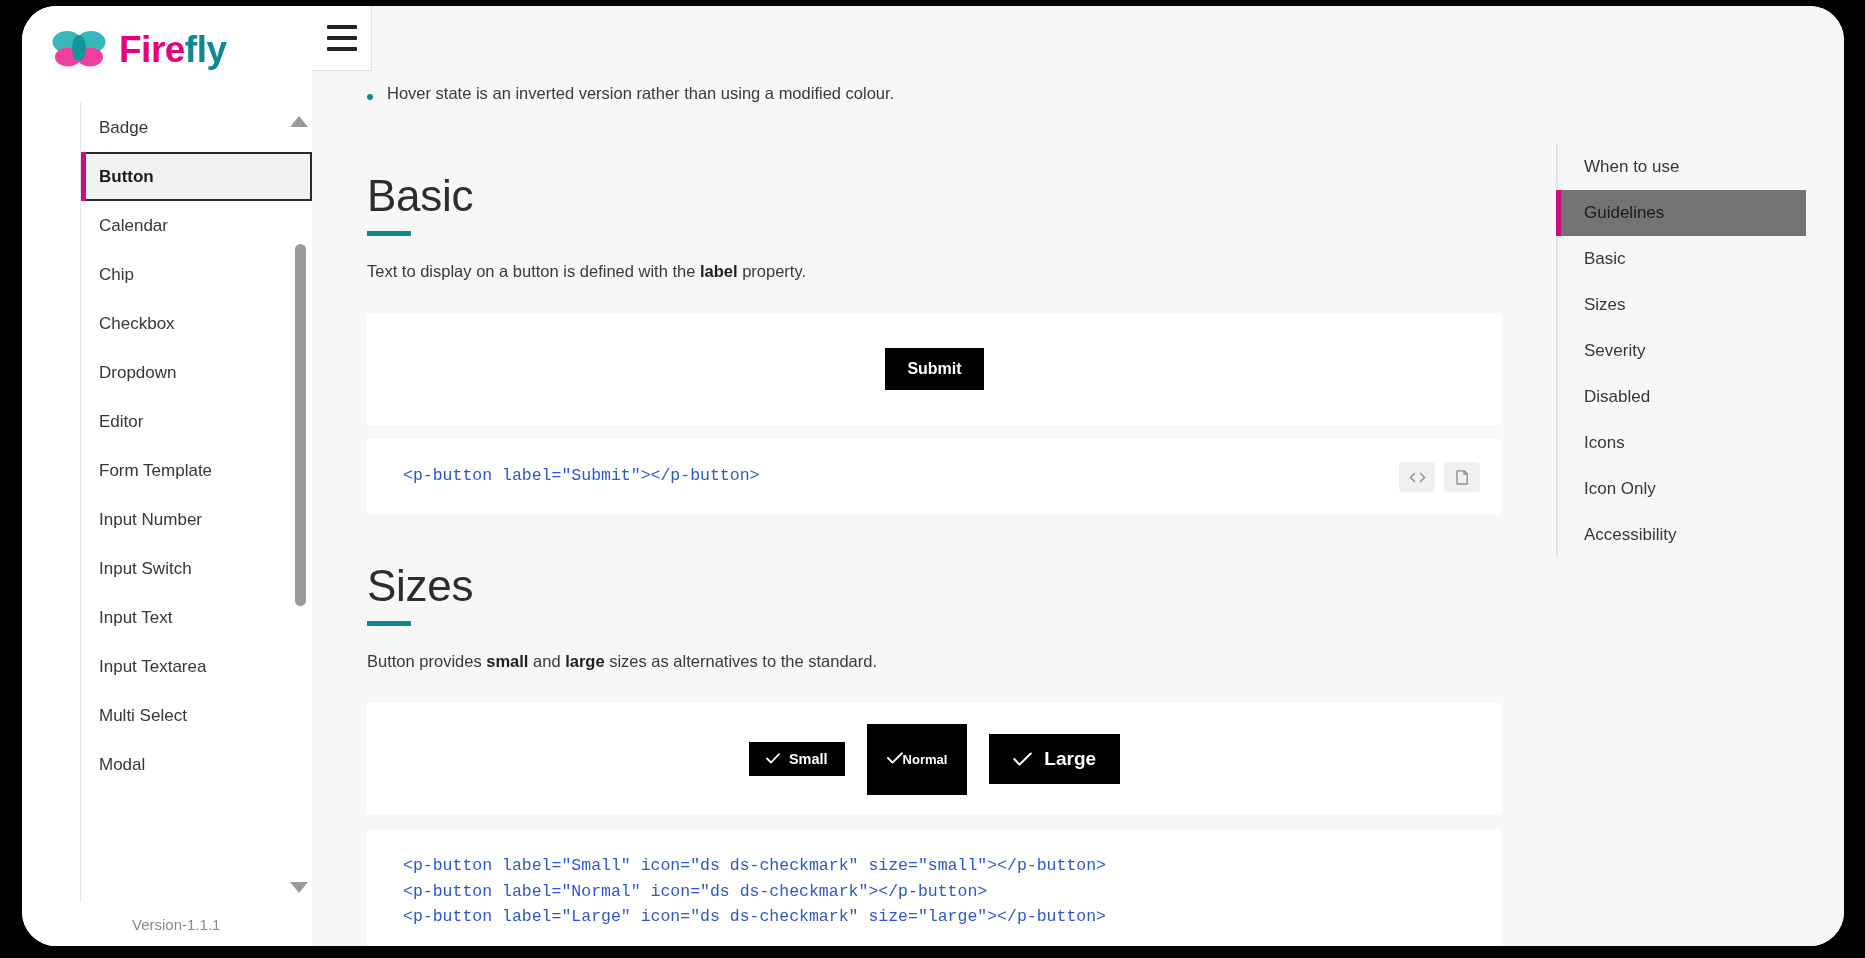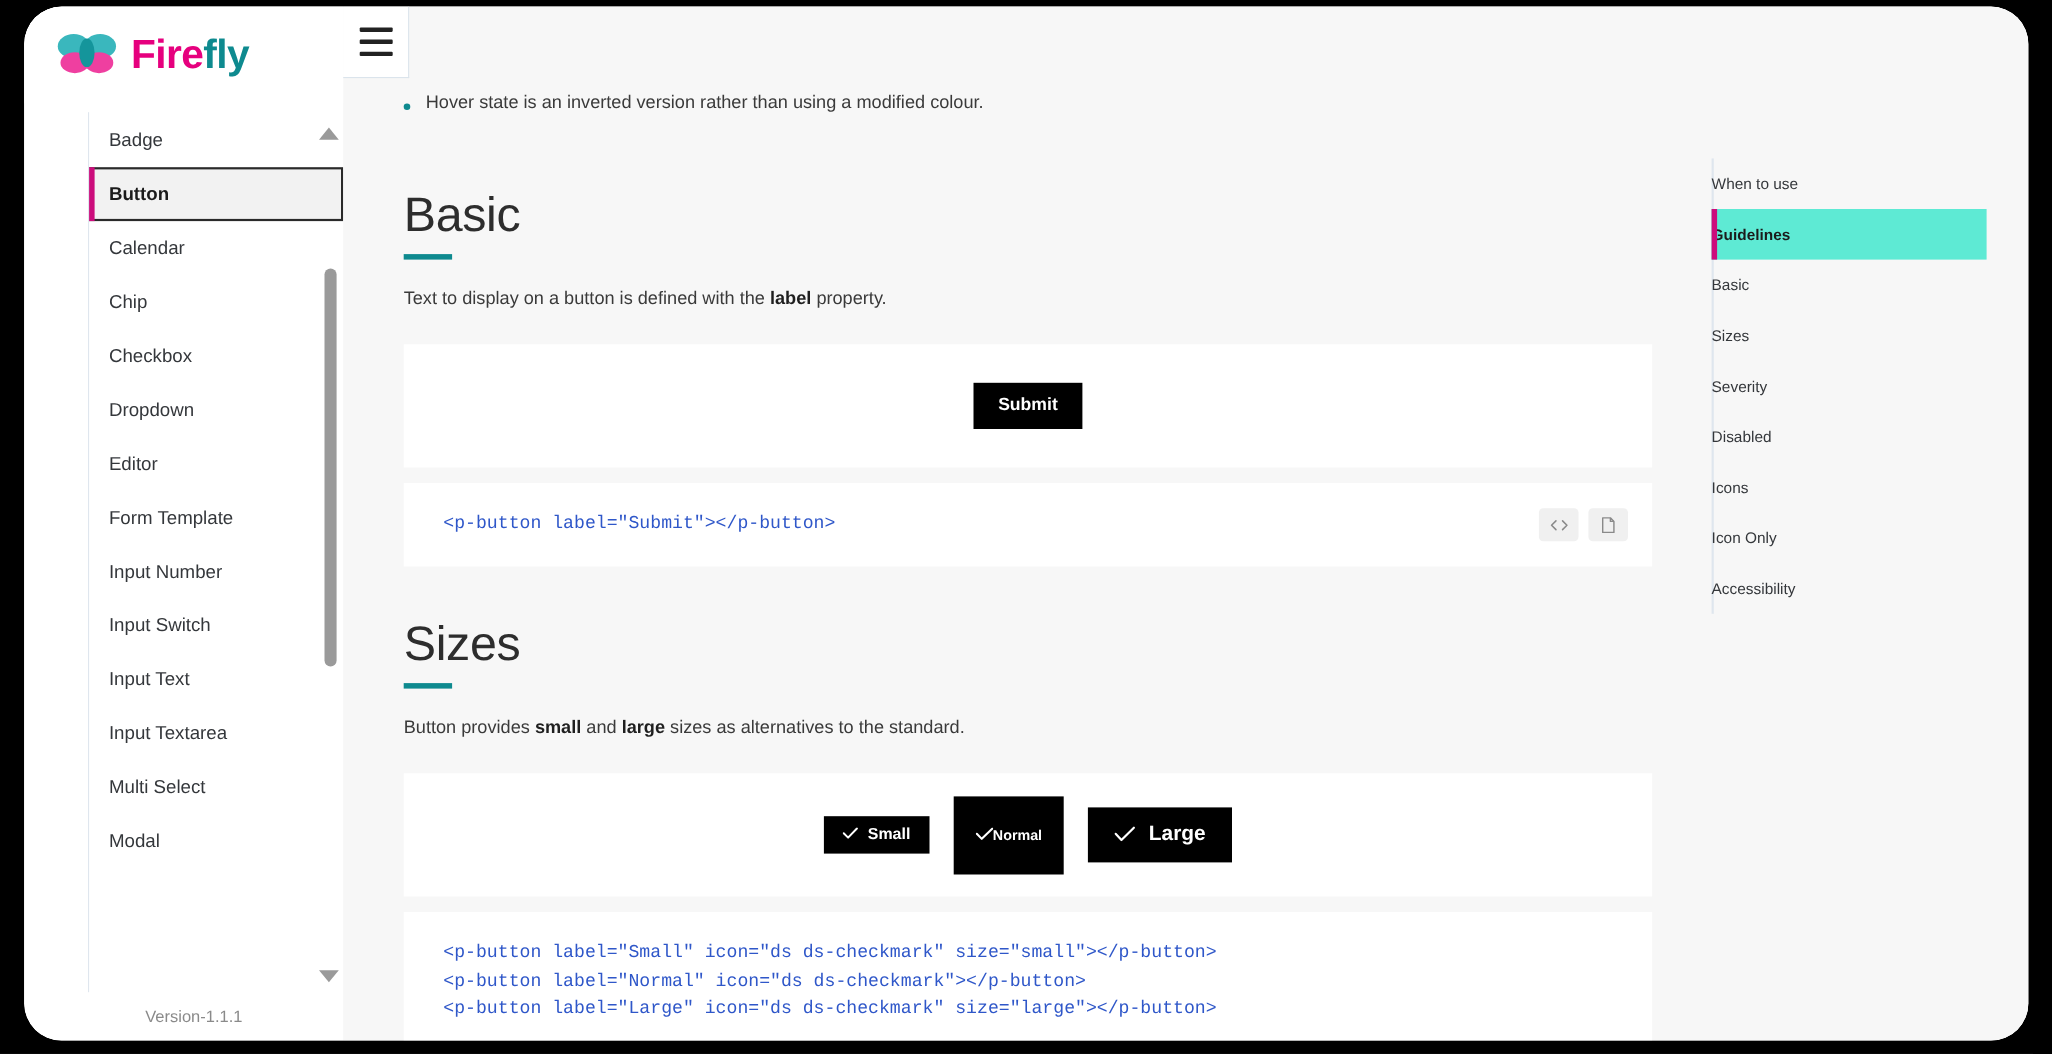--- a/index.html
+++ b/index.html
@@ -263,28 +263,29 @@
   .toc-rail {
     position: absolute;
     left: 0; top: 0;
     width: 2px; height: 100%;
     background: #dfe6ee;
   }
   .toc-item {
     position: relative;
     height: 46px;
     display: flex; align-items: center;
-    font-size: 14px;
+    padding-left: 28px;
+    font-size: 17px;
     color: #34373b;
     cursor: pointer;
     white-space: nowrap;
   }
   .toc-item.active {
-    background: #5eead4;
-    font-weight: bold;
+    background: #737373;
+    font-weight: normal;
     color: #1b1b1b;
   }
   .toc-item.active::before {
     content: "";
     position: absolute;
     left: 0; top: 0;
     width: 5px; height: 100%;
     background: #cc0d7c;
   }
 </style>

